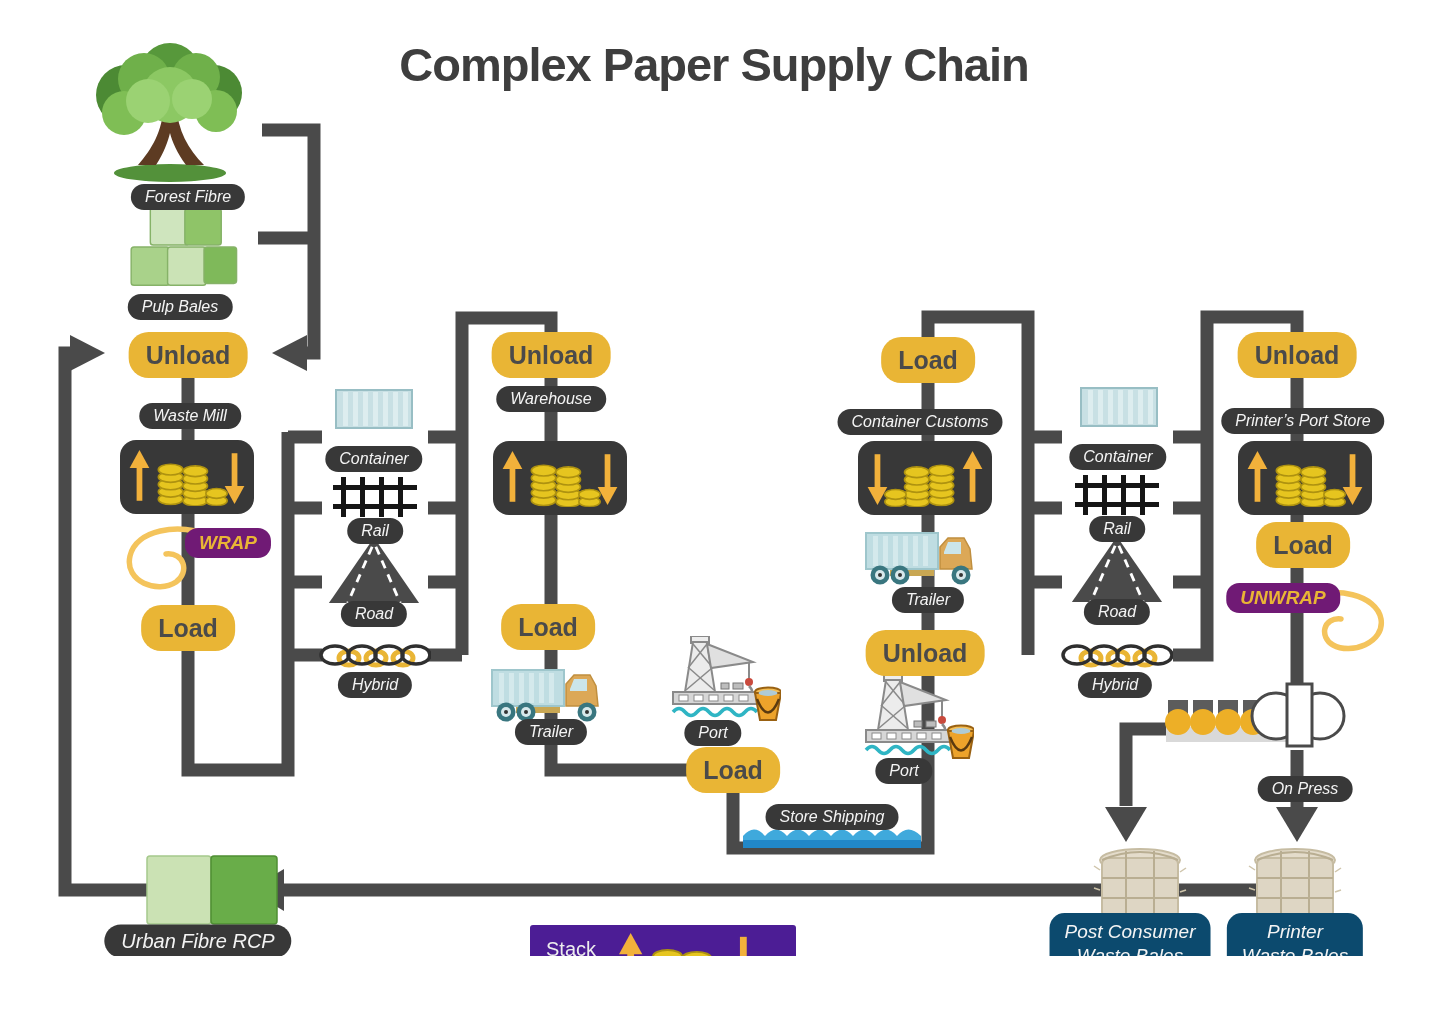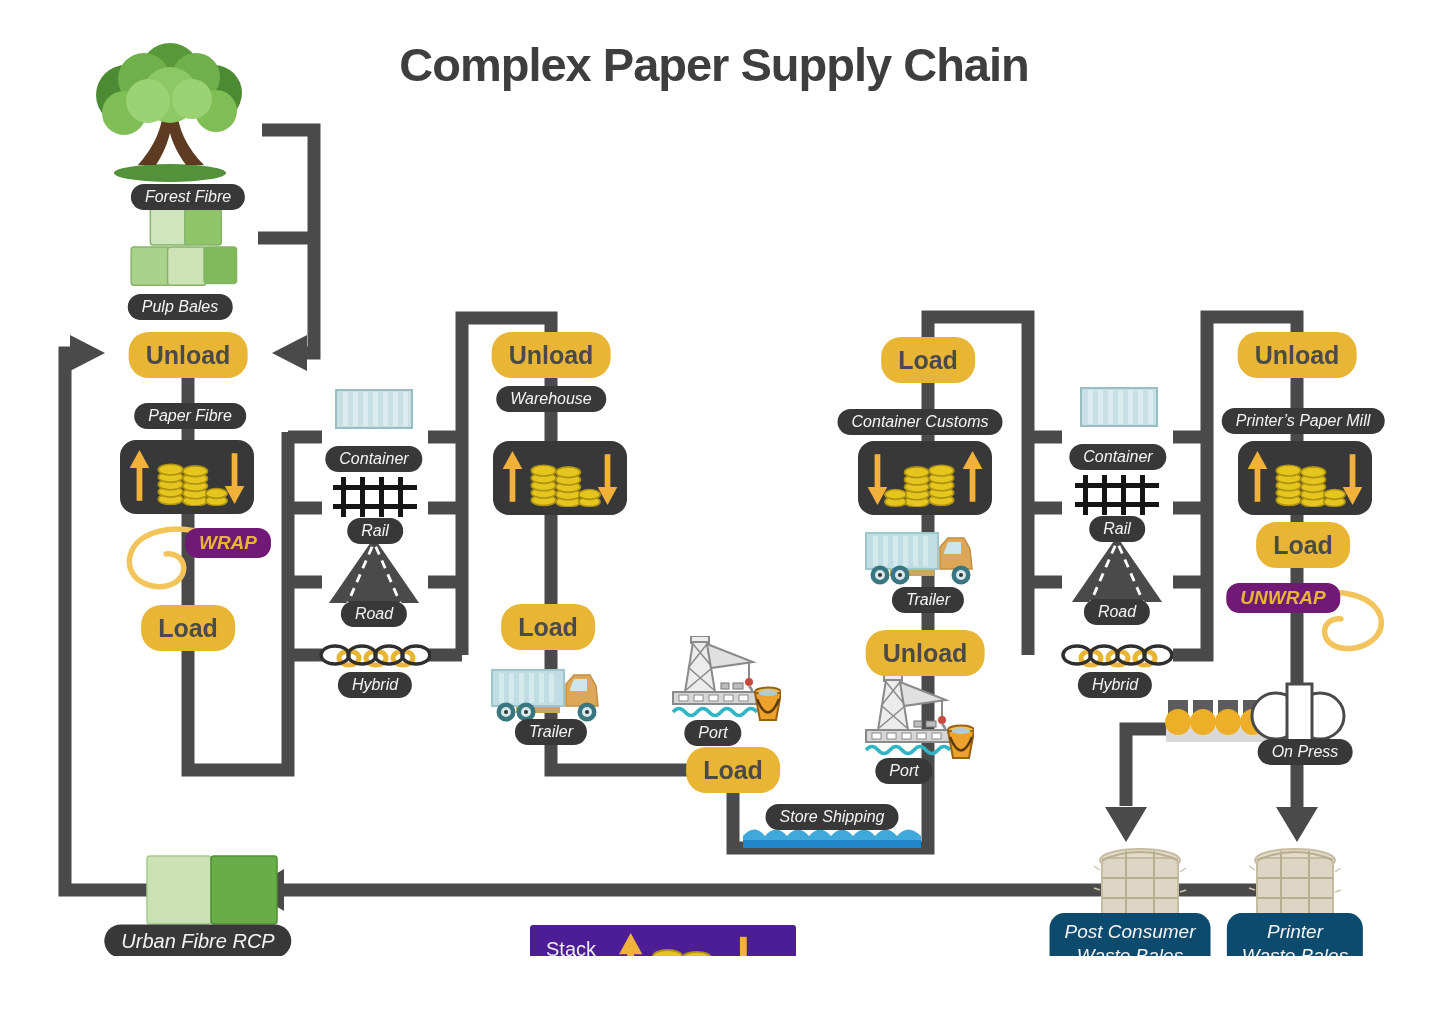--- a/index.html
+++ b/index.html
@@ -343,38 +343,38 @@
   <div class="pill-y" style="left:551px;top:355px">Unload</div>
   <div class="pill-y" style="left:548px;top:627px">Load</div>
   <div class="pill-y" style="left:733px;top:770px">Load</div>
   <div class="pill-y" style="left:928px;top:360px">Load</div>
   <div class="pill-y" style="left:925px;top:653px">Unload</div>
   <div class="pill-y" style="left:1297px;top:355px">Unload</div>
   <div class="pill-y" style="left:1303px;top:545px">Load</div>
 
   <div class="pill-d" style="left:188px;top:197px">Forest Fibre</div>
   <div class="pill-d" style="left:180px;top:307px">Pulp Bales</div>
-  <div class="pill-d" style="left:190px;top:416px">Paper Fibre</div>
+  <div class="pill-d" style="left:190px;top:416px">Waste Mill</div>
   <div class="pill-d" style="left:374px;top:459px">Container</div>
   <div class="pill-d" style="left:375px;top:531px">Rail</div>
   <div class="pill-d" style="left:374px;top:614px">Road</div>
   <div class="pill-d" style="left:375px;top:685px">Hybrid</div>
   <div class="pill-d" style="left:551px;top:399px">Warehouse</div>
   <div class="pill-d" style="left:551px;top:732px">Trailer</div>
   <div class="pill-d" style="left:713px;top:733px">Port</div>
   <div class="pill-d" style="left:832px;top:817px">Store Shipping</div>
   <div class="pill-d" style="left:920px;top:422px">Container Customs</div>
   <div class="pill-d" style="left:928px;top:600px">Trailer</div>
   <div class="pill-d" style="left:904px;top:771px">Port</div>
   <div class="pill-d" style="left:1118px;top:457px">Container</div>
   <div class="pill-d" style="left:1117px;top:529px">Rail</div>
   <div class="pill-d" style="left:1117px;top:612px">Road</div>
   <div class="pill-d" style="left:1115px;top:685px">Hybrid</div>
-  <div class="pill-d" style="left:1303px;top:421px">Printer’s Paper Mill</div>
-  <div class="pill-d" style="left:1305px;top:752px">On Press</div>
+  <div class="pill-d" style="left:1303px;top:421px">Printer’s Port Store</div>
+  <div class="pill-d" style="left:1305px;top:789px">On Press</div>
   <div class="pill-d lg" style="left:198px;top:941px">Urban Fibre RCP</div>
 
   <div class="pill-w" style="left:228px;top:543px">WRAP</div>
   <div class="pill-w" style="left:1283px;top:598px">UNWRAP</div>
 
   <div class="badge2" style="left:1130px;top:944px">
     <div>Post Consumer</div>
     <div>Waste Bales</div>
   </div>
   <div class="badge2" style="left:1295px;top:944px">

